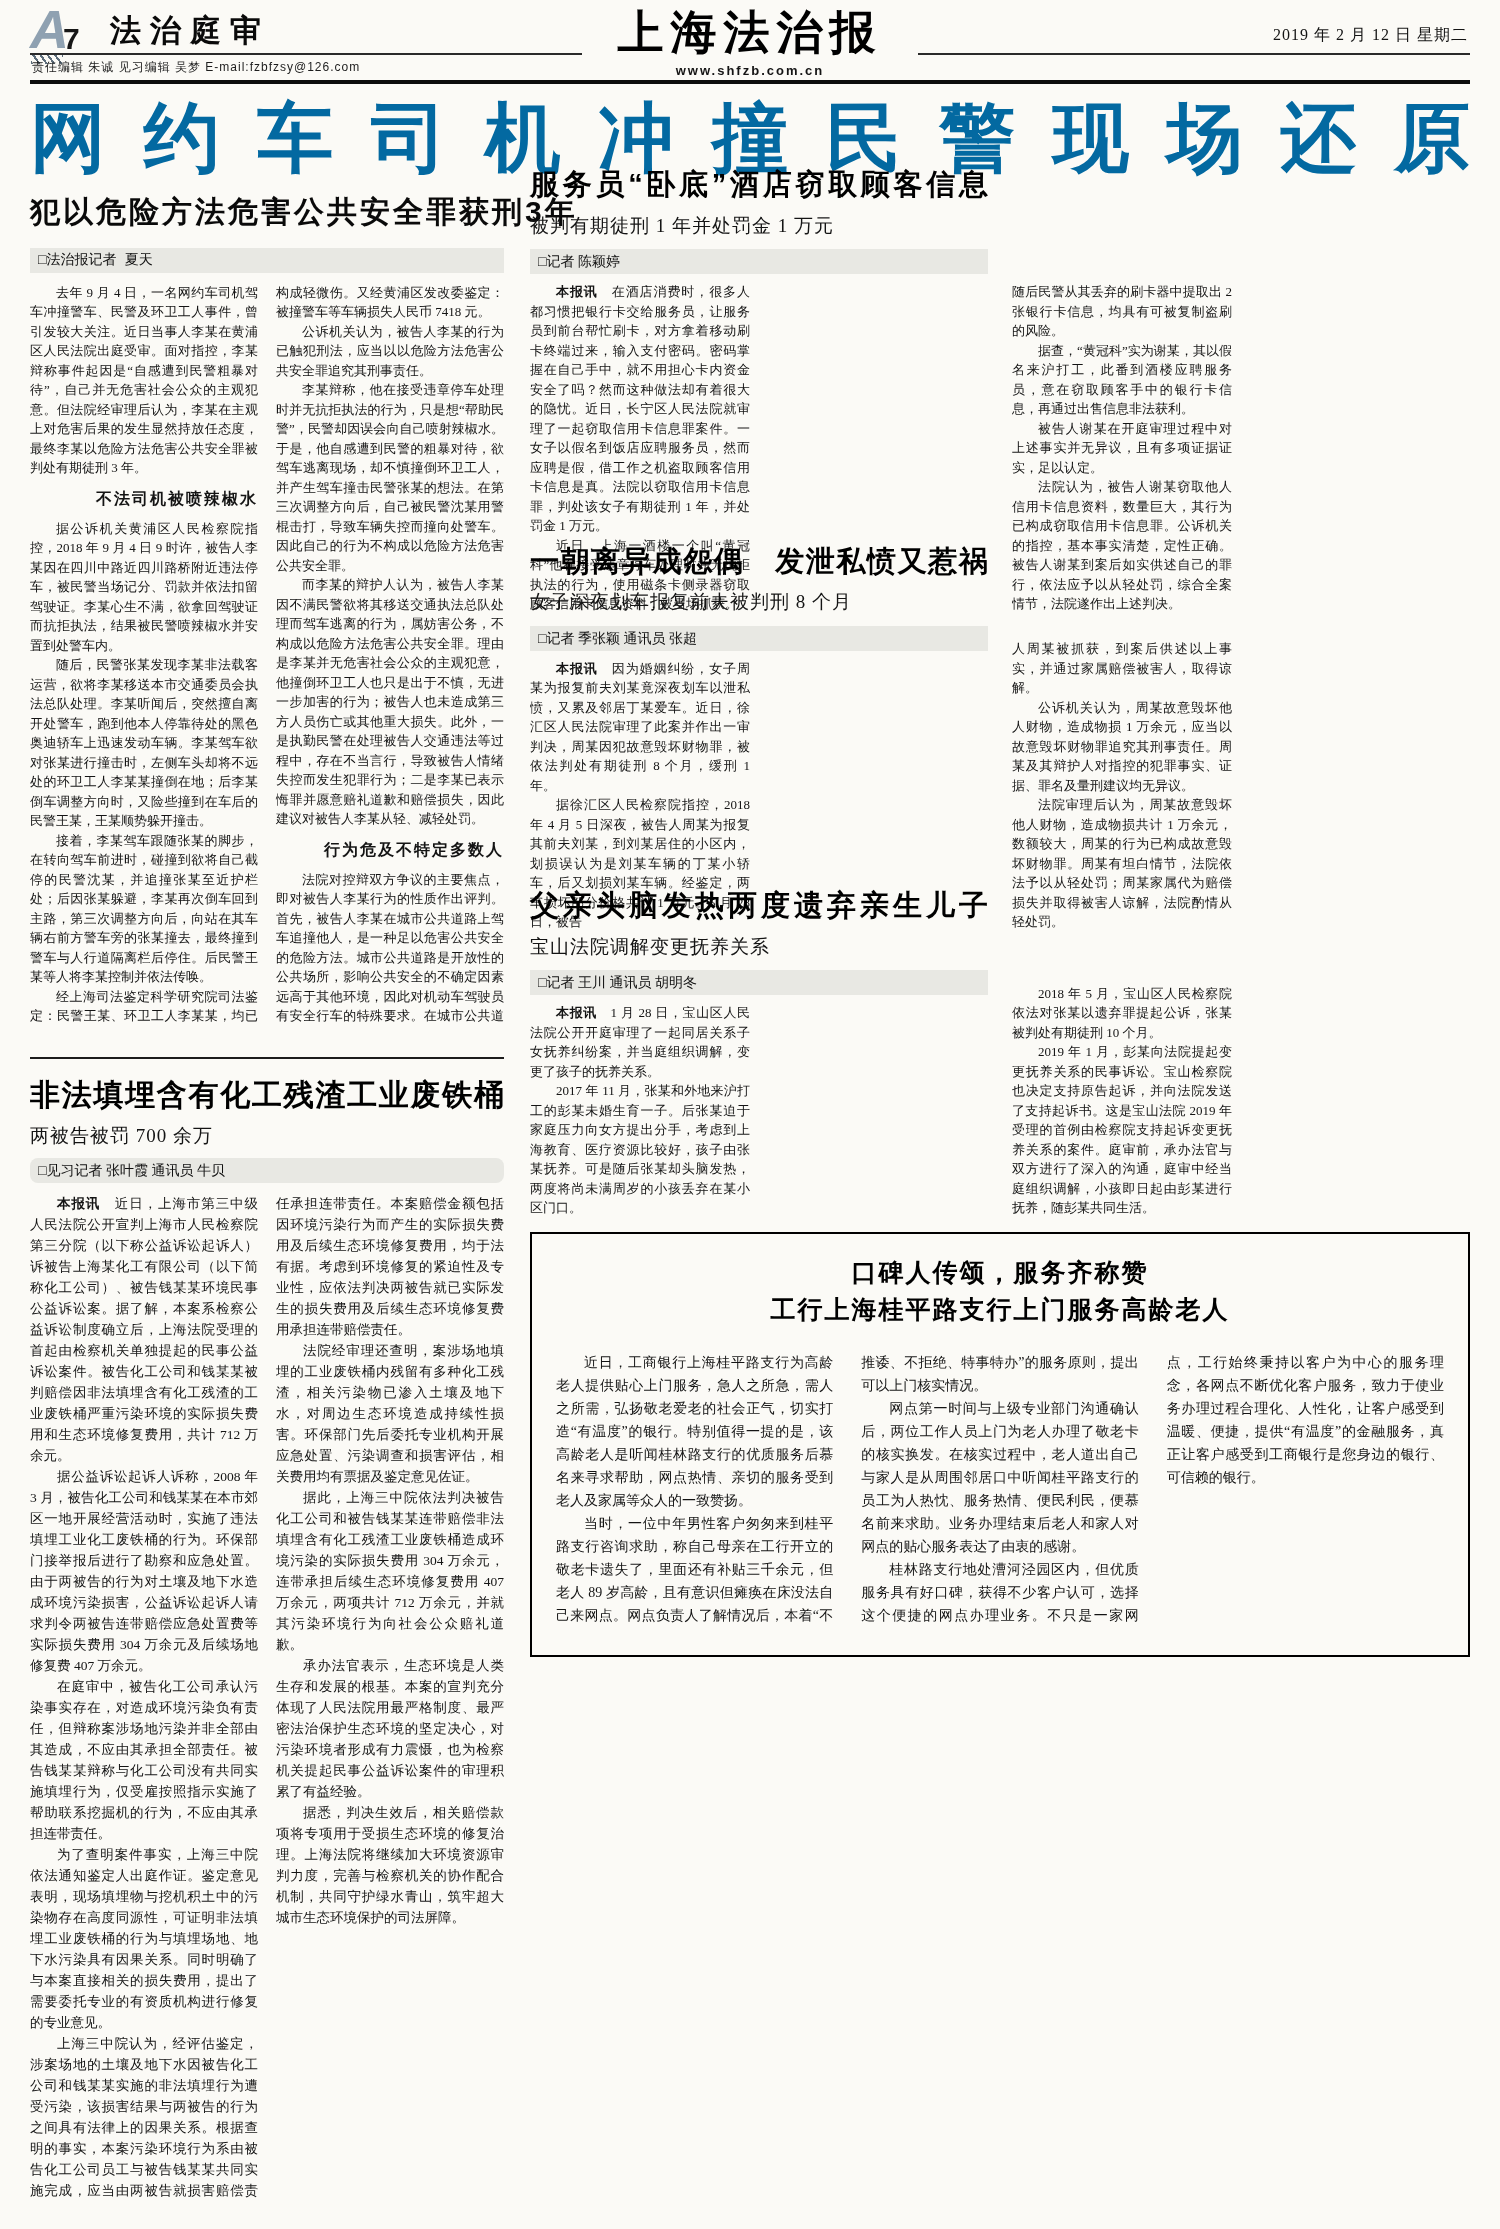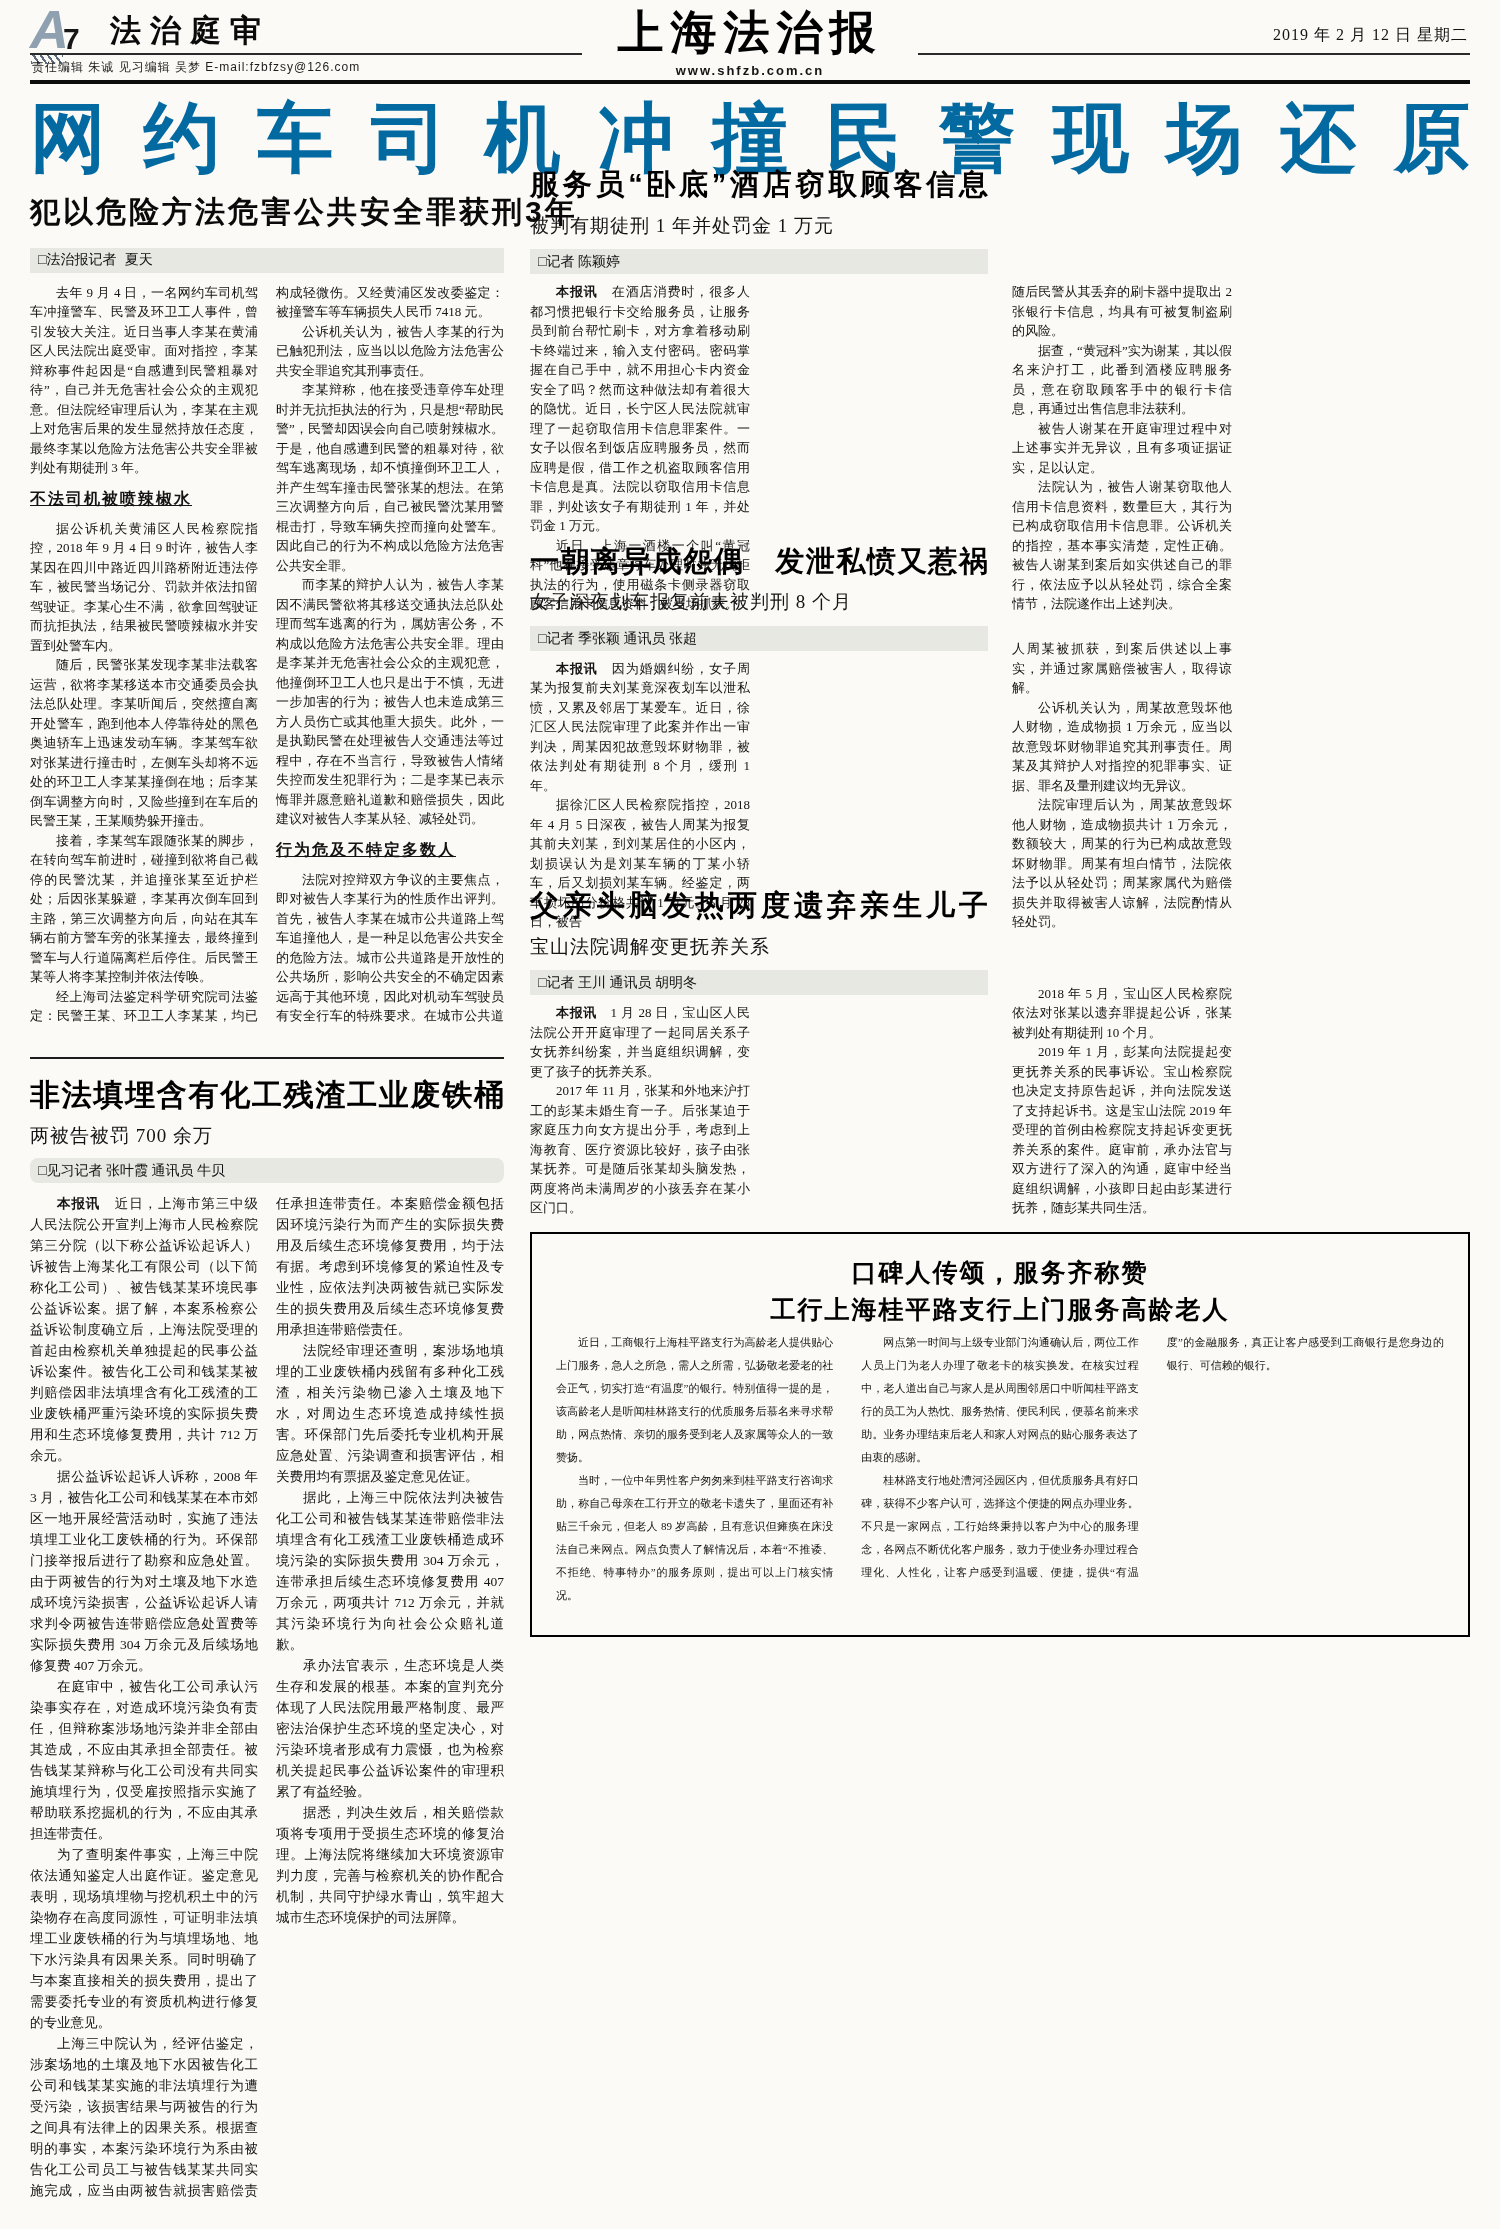--- a/index.html
+++ b/index.html
@@ -39,22 +39,22 @@
   .col-left { width:474px; flex:none; }
   .col-right { flex:1; min-width:0; }
 
   .byline { background:#e8e8e3; font-size:14px; line-height:17px; padding:4px 8px; color:#111; }
 
   .art-body { column-count:2; column-gap:18px; column-fill:auto; overflow:hidden;
     font-size:13px; line-height:19.5px; text-align:justify; }
   .art-body p { text-indent:2em; }
   .art-body p.ni { text-indent:0; }
   .art-body b { font-weight:700; }
-  .art-body h4 { text-align:left; font:700 16px/1.2 "Liberation Sans","DejaVu Sans",sans-serif;
-    letter-spacing:2px; margin:11px 0; break-inside:avoid;text-decoration:underline; }
+  .art-body h4 { text-align:right; font:700 16px/1.2 "Liberation Sans","DejaVu Sans",sans-serif;
+    letter-spacing:2px; margin:11px 0; break-inside:avoid; }
 
   .lead-byline { margin-bottom:10px;font-family:Liberation Mono, monospace; }
   #lead-body { height:760px; }
 
   .divider { border-top:2px solid #1c1c1c; margin:14px 0 18px; }
 
   
   .chem h2 { font:900 30px/1.2 "Liberation Sans","DejaVu Sans",sans-serif; color:#000;
     text-align:justify; text-align-last:justify; white-space:nowrap; }
   .chem h3 { font:400 19px/1.2 "Liberation Serif",serif; margin:12px 0 10px; letter-spacing:1px; }
@@ -69,22 +69,22 @@
   .r-half h3 { font:400 19px/1.2 "Liberation Serif",serif; margin-top:13px; letter-spacing:1px; }
   .r-half .byline { margin:12px 0 8px; }
   .r-half .art-body { flex:1; min-height:0; }
   #a1 { height:366px; } #a1 .r-right { padding-top:108px; }
   #a2 { height:304px; } #a2 .r-right { padding-top:78px; }
   #a3 { height:272px; } #a3 .r-right { padding-top:95px; }
 
   
   .box { border:2px solid #000000; margin-top:8px; padding:20px 24px 18px; min-height:388px; }
   .box h2 { text-align:center; font:800 25px/1.5 "Liberation Sans","DejaVu Sans",sans-serif; letter-spacing:2px; color:#000; }
-  .box-body { margin-top:2px; column-count:3; column-gap:28px; column-fill:auto;
-    font-size:11px; line-height:23px; text-align:justify; overflow:hidden; height:286px; }
+  .box-body { margin-top:22px; column-count:3; column-gap:28px; column-fill:auto;
+    font-size:14px; line-height:23px; text-align:justify; overflow:hidden; height:286px; }
   .box-body p { text-indent:2em; }
 </style>
 </head>
 <body>
 
 <div class="page">
 
   <header class="masthead-bar">
     <div class="page-logo">
       <div class="logo-stripes"></div>

